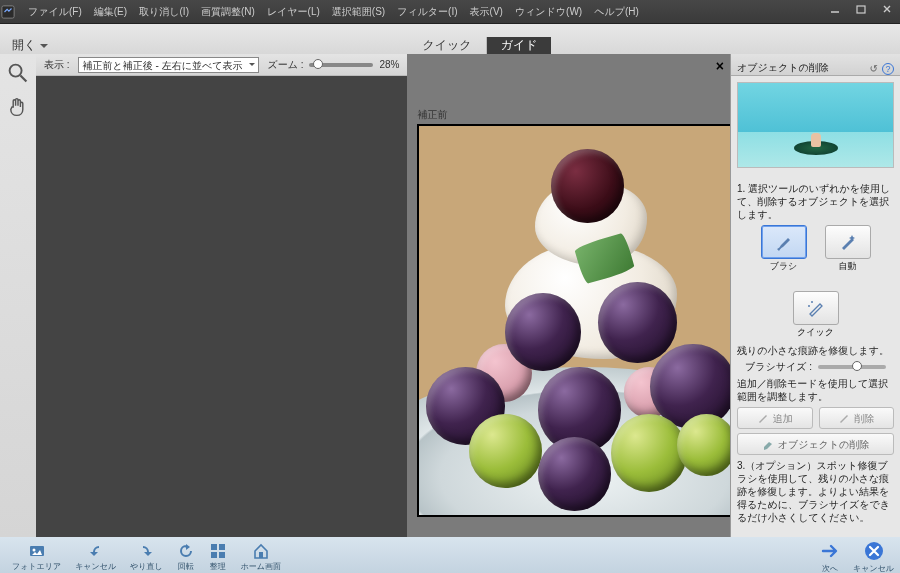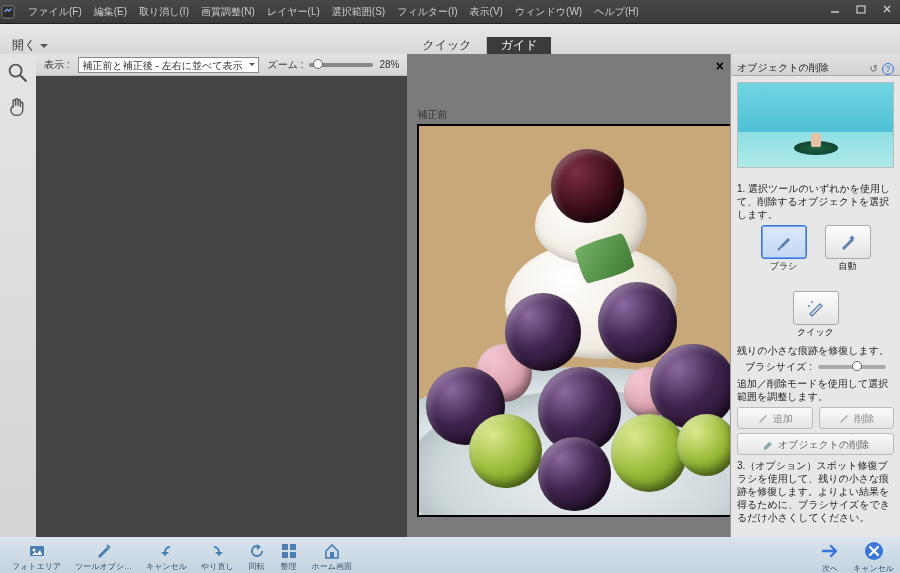--- a/index.html
+++ b/index.html
@@ -289,27 +289,20 @@
     <div class="bb-item">
         <svg viewBox="0 0 18 18">
           <rect x="2" y="4" width="14" height="10" fill="#4a7db0" rx="1"></rect>
           <circle cx="6" cy="8" r="1.5" fill="#fff"></circle>
           <path d="M4 13l3-3 2 2 3-4 2 5z" fill="#fff"></path>
         </svg>
         <span class="bb-lbl">フォトエリア</span>
       </div>
     <div class="bb-item">
         <svg viewBox="0 0 18 18">
-          <path d="M3 14L12 5l2 2-9 9z" fill="#4a7db0"></path>
-          <path d="M12 3l3 3" stroke="#4a7db0" stroke-width="2"></path>
-        </svg>
-        <span class="bb-lbl">ツールオプシ…</span>
-      </div>
-    <div class="bb-item">
-        <svg viewBox="0 0 18 18">
           <path d="M12 4a6 6 0 00-6 6H3l4 4 4-4H8a4 4 0 014-4z" fill="#4a7db0"></path>
         </svg>
         <span class="bb-lbl">キャンセル</span>
       </div>
     <div class="bb-item">
         <svg viewBox="0 0 18 18">
           <path d="M6 4a6 6 0 016 6h3l-4 4-4-4h3a4 4 0 00-4-4z" fill="#4a7db0"></path>
         </svg>
         <span class="bb-lbl">やり直し</span>
       </div>

